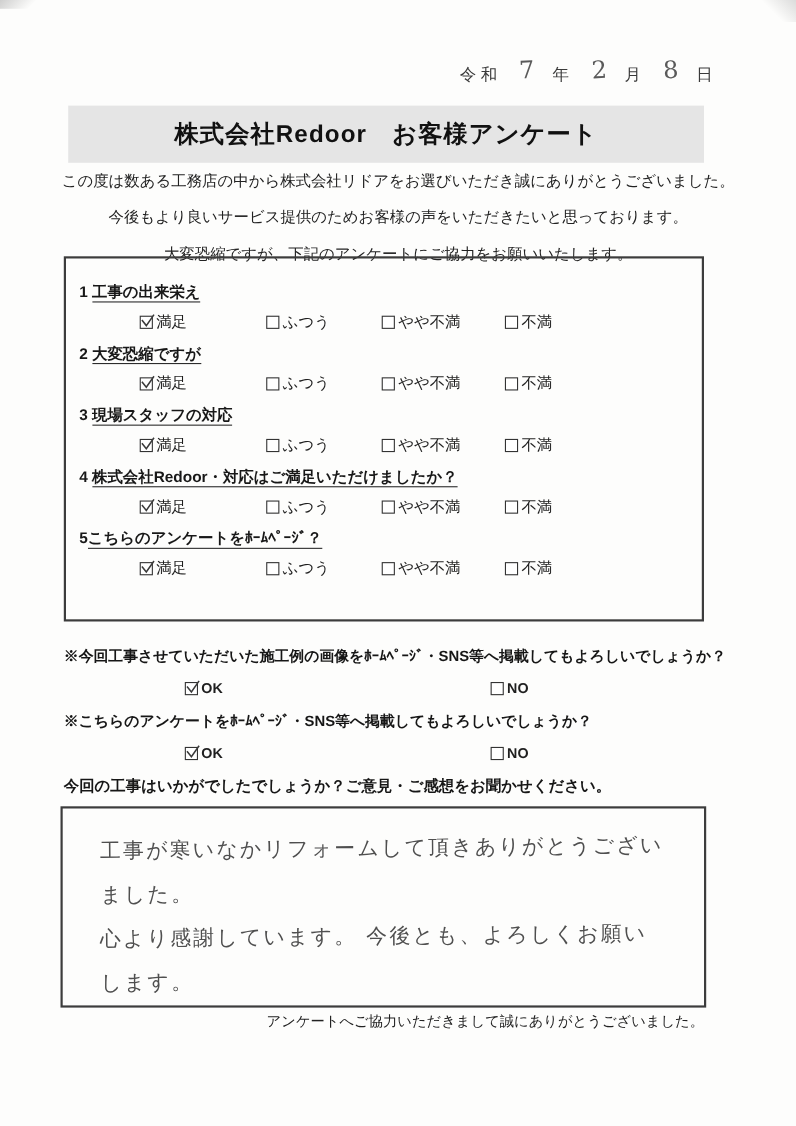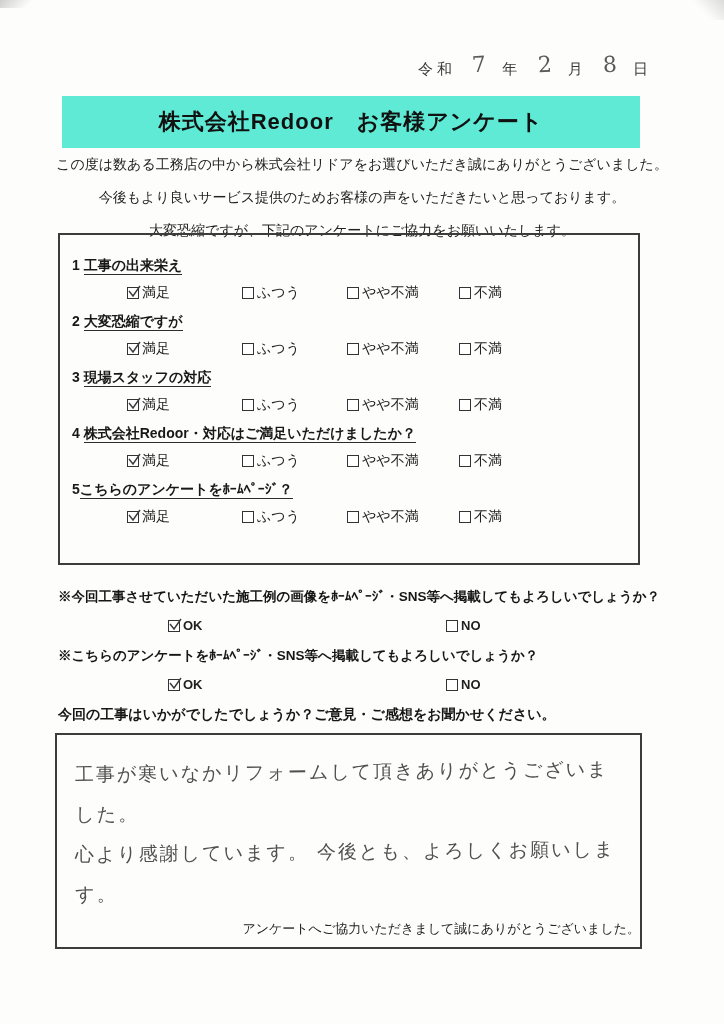--- a/index.html
+++ b/index.html
@@ -43,21 +43,21 @@
     color: #5a5a5a;
     letter-spacing: 0;
     margin: 0 8px;
     transform: rotate(-3deg) translateY(-2px);
   }
 
   .banner {
     position: absolute;
     left: 62px; top: 96px;
     width: 578px; height: 52px;
-    background: #5eead4;
+    background: #e5e5e5;
     display: flex; align-items: center; justify-content: center;
     font-size: 22px; font-weight: bold;
     letter-spacing: 1px; color: #111;
   }
 
   .intro {
     position: absolute;
     top: 156px; left: 0; width: 724px;
     text-align: center;
     font-size: 14px;
@@ -124,24 +124,24 @@
   .sns-opt-no { display: inline-flex; align-items: center; text-align: right; }
 
   .comment-heading {
     position: absolute;
     left: 58px; top: 706px;
     font-size: 14px; font-weight: bold; color: #161616;
   }
   .comment-box {
     position: absolute;
     left: 55px; top: 733px;
-    width: 587px; height: 216px;
+    width: 587px; height: 183px;
     border: 2px solid #3c3c3c;
     box-sizing: border-box;
-    padding: 16px 18px;
+    padding: 16px 34px;
   }
   .handwriting {
     font-family: "DejaVu Serif", serif;
     font-size: 19px;
     color: #4f4f4f;
     letter-spacing: 2px;
     line-height: 40px;
     transform: rotate(-0.6deg);
     margin: 0;
   }

